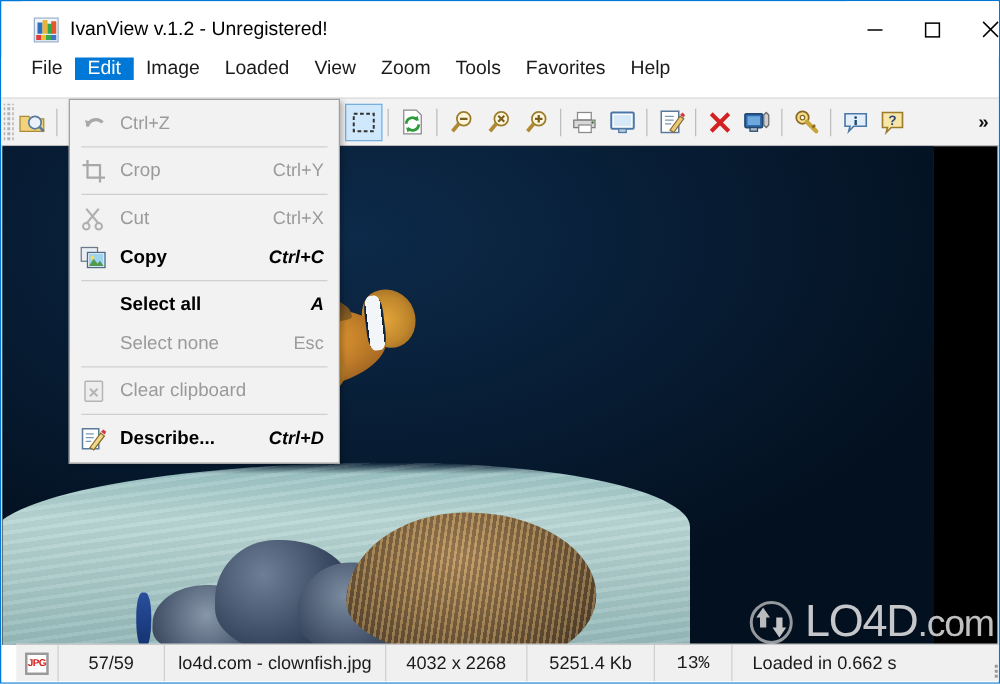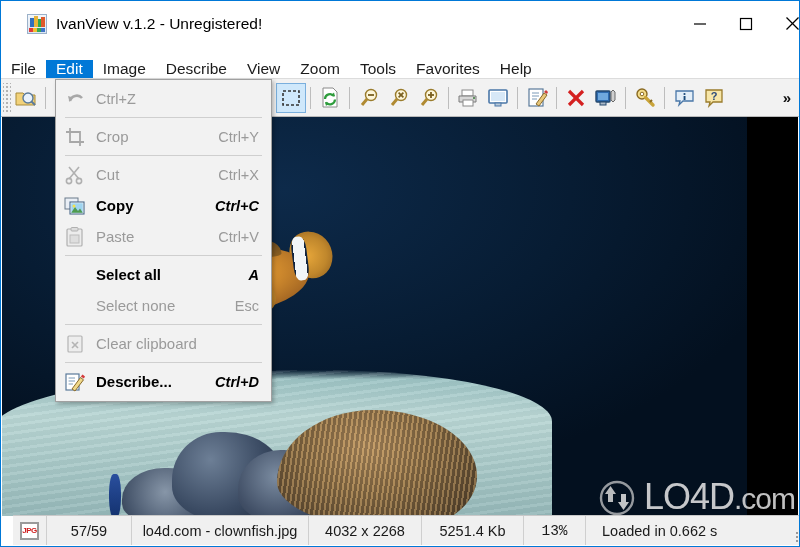--- a/index.html
+++ b/index.html
@@ -53,21 +53,22 @@
     display: flex; align-items: center; justify-content: center;
     background: #ffffff;
   }
   .winbtn svg { display: block; }
 
   
   #menubar {
     position: absolute; left: 0; top: 45px;
     width: 798px; height: 32px;
     background: #ffffff;
-    display: flex; align-items: flex-end;
+    display: flex; align-items: flex-start;
+    padding-left: 14px;
   }
   .menu-item {
     display: flex; align-items: center;
     padding: 0 10px;
     font-size: 15.5px;
     color: #1b1b1b;
     white-space: nowrap;
   }
   .menu-item.active {
     background: #0078d7;
@@ -369,21 +370,21 @@
           <line x1="13.5" y1="1.5" x2="1.5" y2="13.5" stroke="#000" stroke-width="1.2"></line>
         </svg>
       </div>
     </div>
   </div>
 
   <div id="menubar">
     <div class="menu-item">File</div>
     <div class="menu-item active">Edit</div>
     <div class="menu-item">Image</div>
-    <div class="menu-item">Describe</div>
+    <div class="menu-item">Loaded</div>
     <div class="menu-item">View</div>
     <div class="menu-item">Zoom</div>
     <div class="menu-item">Tools</div>
     <div class="menu-item">Favorites</div>
     <div class="menu-item">Help</div>
   </div>
 
   <div id="toolbar">
     <div id="tb-grip"></div>
 
@@ -595,31 +596,20 @@
           <rect x="6" y="7" width="14" height="12" fill="#ffffff" stroke="#4a6a8a" stroke-width="1.1"></rect>
           <rect x="7.2" y="8.2" width="11.6" height="9.6" fill="#9fd4f0"></rect>
           <path d="M7.2 17.8 L11 12 L14 16 L16 13.5 L18.8 17.8 Z" fill="#4f9a4f"></path>
           <circle cx="10" cy="11" r="1.5" fill="#f4e04a"></circle>
         </svg>
       </span>
       <span class="lbl">Copy</span>
       <span class="sc">Ctrl+C</span>
     </div>
 
-    <div class="mi disabled">
-      <span class="ico">
-        <svg width="22" height="22" viewBox="0 0 22 22">
-          <rect x="3" y="3" width="15" height="17" rx="1" fill="#ececec" stroke="#b0b0b0" stroke-width="1.2"></rect>
-          <rect x="7" y="1.5" width="7" height="3.5" rx="1" fill="#dcdcdc" stroke="#b0b0b0" stroke-width="1"></rect>
-          <rect x="6" y="9" width="9" height="8" fill="#dedede" stroke="#bcbcbc" stroke-width="1"></rect>
-        </svg>
-      </span>
-      <span class="lbl">Paste</span>
-      <span class="sc">Ctrl+V</span>
-    </div>
 
     <div class="msep"></div>
 
     <div class="mi enabled">
       <span class="ico"></span>
       <span class="lbl">Select all</span>
       <span class="sc">A</span>
     </div>
 
     <div class="mi disabled">

